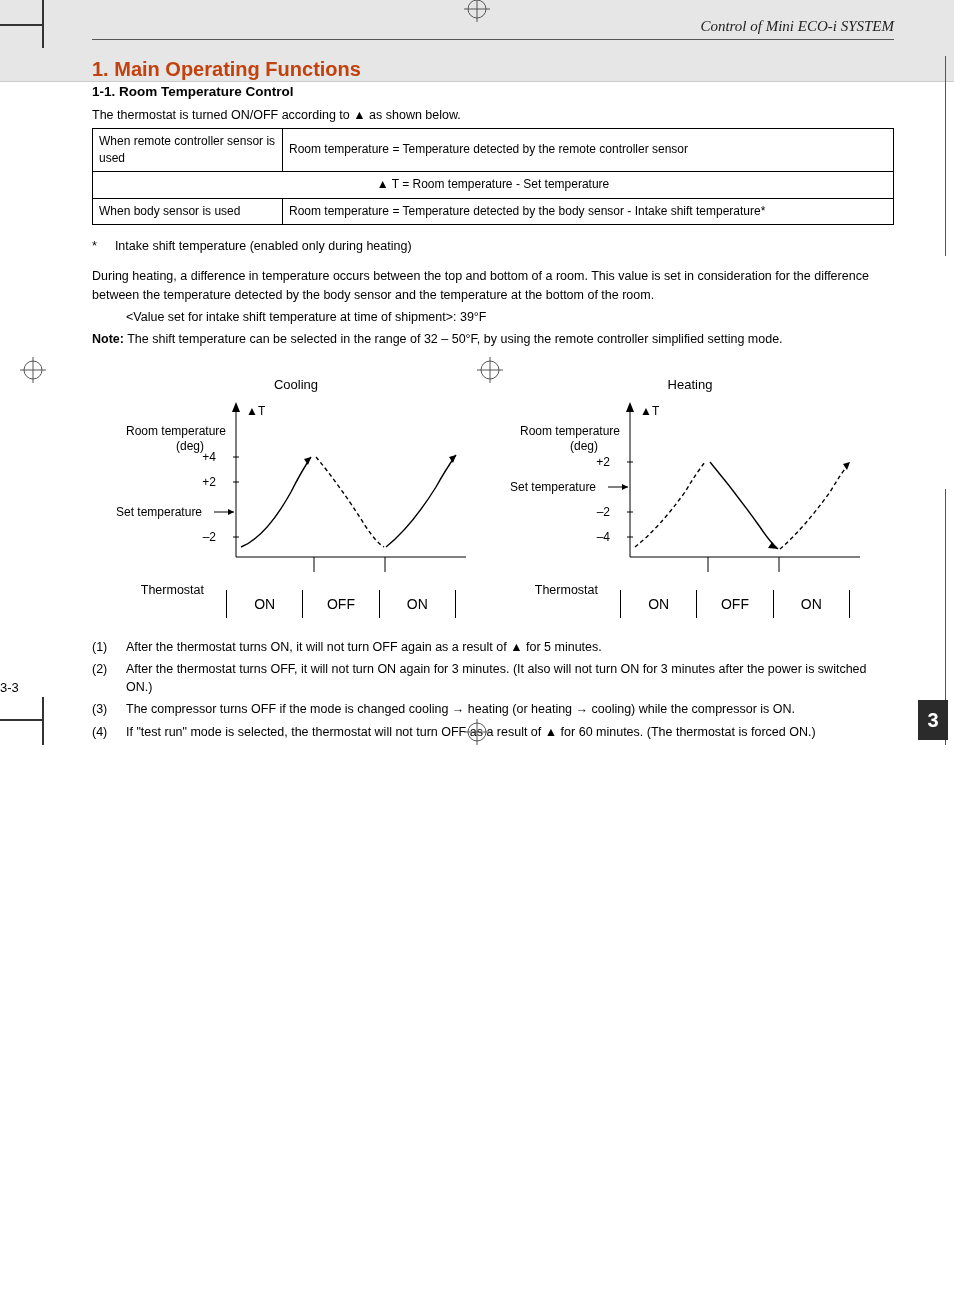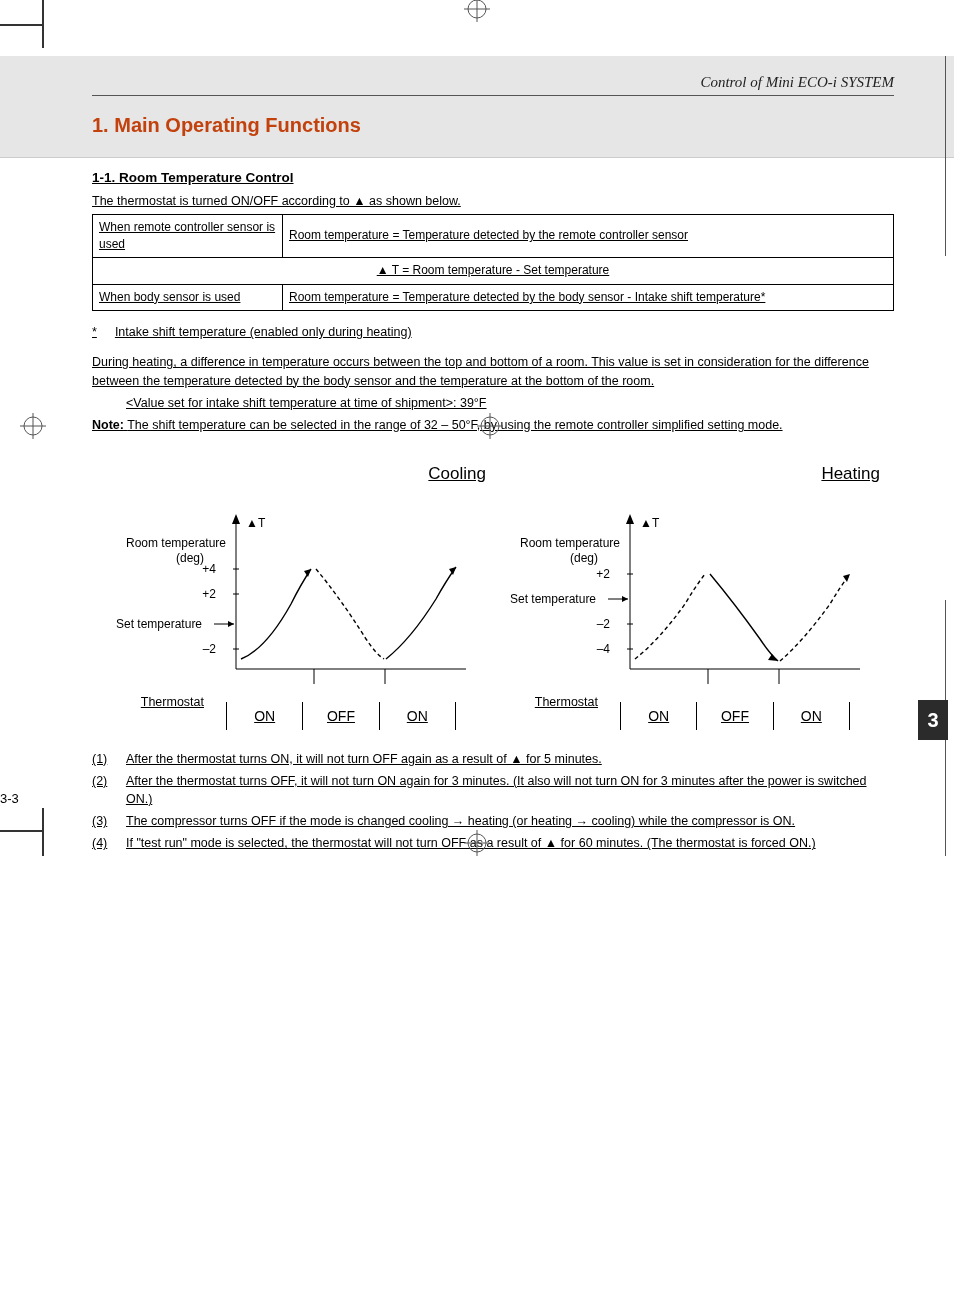--- a/index.html
+++ b/index.html
@@ -19,59 +19,57 @@
   .reg-top { top:-4px; }
   .reg-bot { bottom:-4px; }
   .reg-left { top:50%; left:20px; transform:translateY(-50%); }
   .reg-right { top:50%; right:20px; transform:translateY(-50%); }
   .crop-right { position:absolute; right:8px; top:56px; width:1px; height:200px; border-right:1px solid #555;}
   .crop-right2 { position:absolute; right:8px; top:670px; width:1px; height:200px; border-right:1px solid #555;}
   .crop-right3 { position:absolute; right:8px; bottom:56px; width:1px; height:200px; border-right:1px solid #555;}
 
   .header-band {
     background:#e6e6e6;
-    margin-top:56px;
-    padding:18px 60px 20px 92px;
+    padding:18px 60px 0 92px;
     border-bottom:1px solid #ccc;
   }
   .chap-title {
     font-style: italic;
     font-family: Georgia, "Times New Roman", serif;
     text-align: right;
     font-size: 15px;
     color:#222;
     border-bottom:1px solid #555;
     padding-bottom:4px;
     margin-bottom:18px;
   }
   .section-title {
     font-weight: bold;
     font-size: 20px;
     color:#c2410c;
   }
   .content {
-    padding: 10px 60px 0 92px;
+    padding: 0 60px 0 92px;
     font-size:12.5px;
     line-height:1.45;
-    text-decoration:underline;
   }
   .sub-title { font-weight:bold; font-size:13.5px; margin-bottom:4px;}
   .intro { margin-bottom:4px; }
   table.room { border-collapse: collapse; width:100%; margin-bottom:12px;}
   table.room td { border:1px solid #000; padding:4px 6px; font-size:12px; vertical-align:middle;}
   table.room td.header { text-align:center; }
   table.room td.left { width:190px; }
   .star-note { margin:10px 0 12px 0; display:flex; gap:18px;}
   .para { margin-bottom:4px;}
   .indent { padding-left:34px;}
   .note-line { }
   .note-line b { font-weight:bold;}
   .diagrams { display:flex; gap:14px; margin:28px 0 20px 0; justify-content:center;}
   .diagram { width:380px;}
-  .diagram-title { text-align:right; font-size:17px; margin-bottom:22px;}
+  .diagram-title { text-align:center; font-size:13px; margin-bottom:2px;}
   .chart-svg { display:block; margin:0 auto;}
   .states { display:flex; margin-top:4px; font-size:12.5px;}
   .states .lab { width:110px; text-align:right; padding-right:12px;}
   .states .cells { flex:1; display:flex;}
   .states .cell { flex:1; text-align:center; border-left:1px solid #000; padding:4px 0; font-size:14px;margin-top:9px;}
   .states .cells .cell:last-child { border-right:1px solid #000;}
   .notes-list { margin-top:18px;}
   .notes-list .row { display:flex; gap:8px; margin-bottom:4px; font-size:12.5px;}
   .notes-list .num { width:26px;}
   .side-tab {

